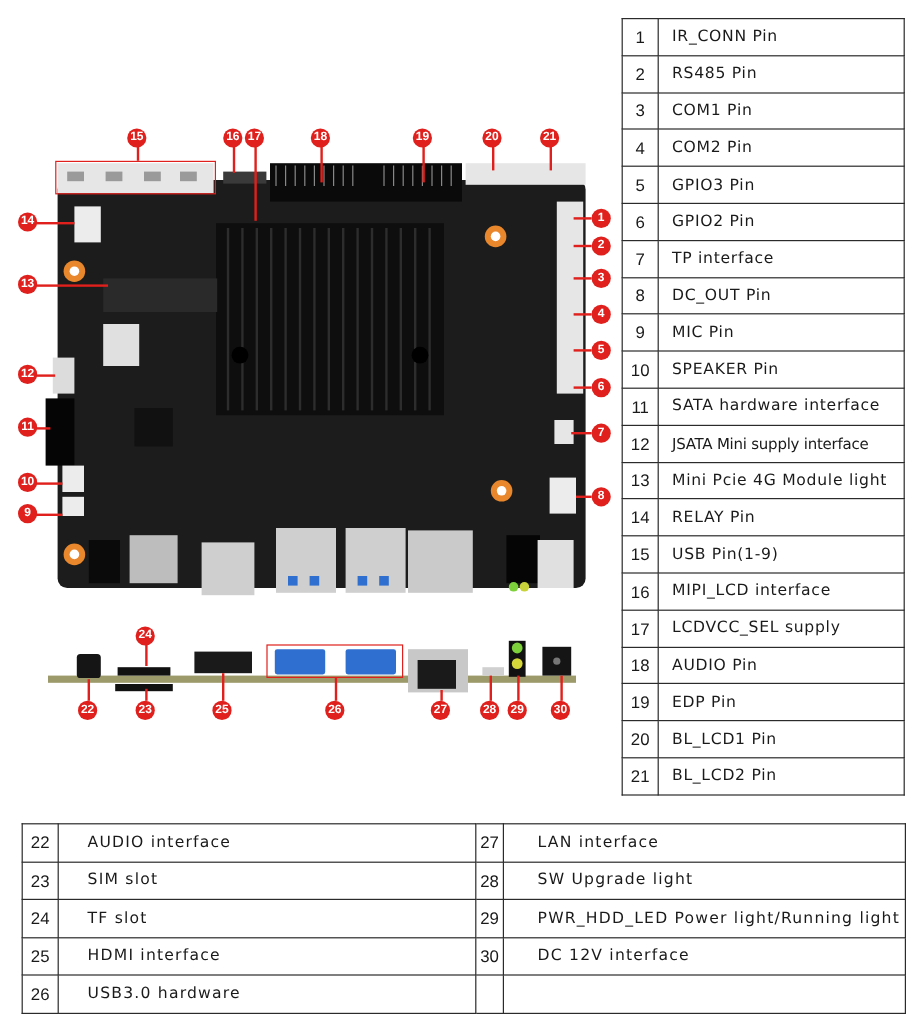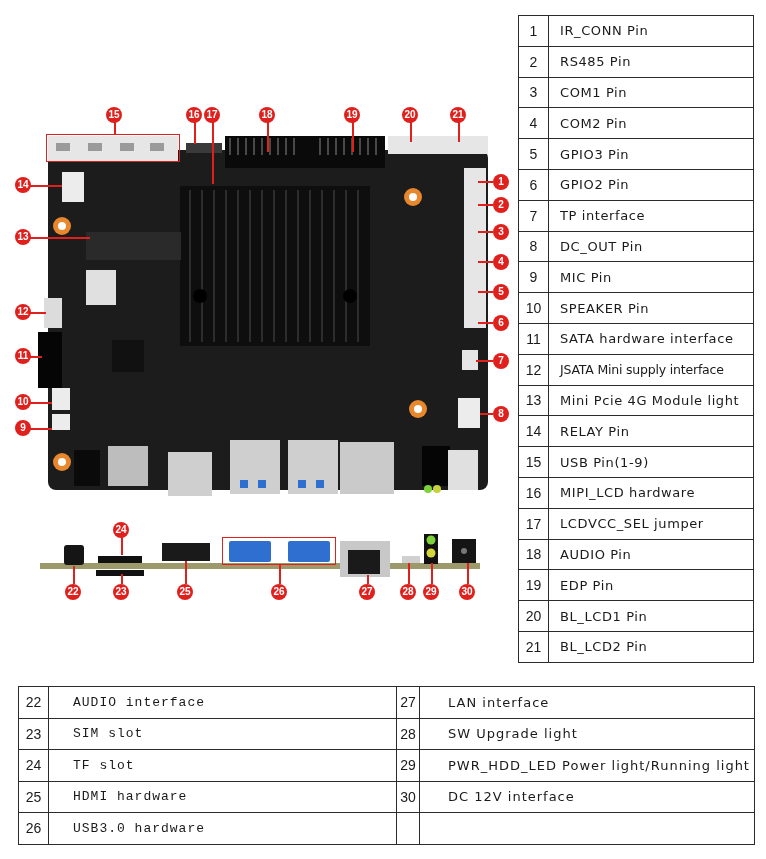--- a/index.html
+++ b/index.html
@@ -22,21 +22,21 @@
   #right-table td.num { width:29px; text-align:center; font-family:"Liberation Sans", sans-serif; font-size:14px; }
   #right-table td.lbl { padding-left:11px; letter-spacing:0.6px; white-space:nowrap; }
   #right-table td.lbl.tight { letter-spacing:-0.2px; font-size:12.5px; }
 
   
   #bottom-table { position:absolute; left:18px; top:686px; width:737px;
                   border-collapse:collapse; font-size:13px; }
   #bottom-table td { border:1.5px solid #2b2b2b; height:30.5px; padding:0; vertical-align:middle; }
   #bottom-table td.num { width:29px; text-align:center; font-family:"Liberation Sans", sans-serif; font-size:14px; }
   #bottom-table td.lbl { padding-left:24px; letter-spacing:1px; white-space:nowrap; }
-  #bottom-table td.lbl-l { width:323px;font-family:Liberation Mono, monospace; }
+  #bottom-table td.lbl-l { width:323px; }
   #bottom-table td.num-r { width:22px; }
   #bottom-table td.lbl-r { padding-left:28px; }
 </style>
 </head>
 <body>
 
 <div id="board">
   <svg width="515" height="680" viewBox="0 0 515 680" xmlns="http://www.w3.org/2000/svg">
 
     <rect x="48" y="150" width="440" height="340" rx="8" fill="#1c1c1c"></rect>
@@ -285,25 +285,25 @@
       <tr>
         <td class="num">14</td>
         <td class="lbl">RELAY Pin</td>
       </tr>
       <tr>
         <td class="num">15</td>
         <td class="lbl">USB Pin(1-9)</td>
       </tr>
       <tr>
         <td class="num">16</td>
-        <td class="lbl">MIPI_LCD hardware</td>
+        <td class="lbl">MIPI_LCD interface</td>
       </tr>
       <tr>
         <td class="num">17</td>
-        <td class="lbl">LCDVCC_SEL jumper</td>
+        <td class="lbl">LCDVCC_SEL supply</td>
       </tr>
       <tr>
         <td class="num">18</td>
         <td class="lbl">AUDIO Pin</td>
       </tr>
       <tr>
         <td class="num">19</td>
         <td class="lbl">EDP Pin</td>
       </tr>
       <tr>
@@ -332,21 +332,21 @@
         <td class="lbl lbl-r">SW Upgrade light</td>
       </tr>
       <tr>
         <td class="num">24</td>
         <td class="lbl lbl-l">TF slot</td>
         <td class="num num-r">29</td>
         <td class="lbl lbl-r">PWR_HDD_LED Power light/Running light</td>
       </tr>
       <tr>
         <td class="num">25</td>
-        <td class="lbl lbl-l">HDMI hardware</td>
+        <td class="lbl lbl-l">HDMI interface</td>
         <td class="num num-r">30</td>
         <td class="lbl lbl-r">DC 12V interface</td>
       </tr>
       <tr>
         <td class="num">26</td>
         <td class="lbl lbl-l">USB3.0 hardware</td>
         <td class="num num-r"></td>
         <td class="lbl lbl-r"></td>
       </tr>
     </tbody>

